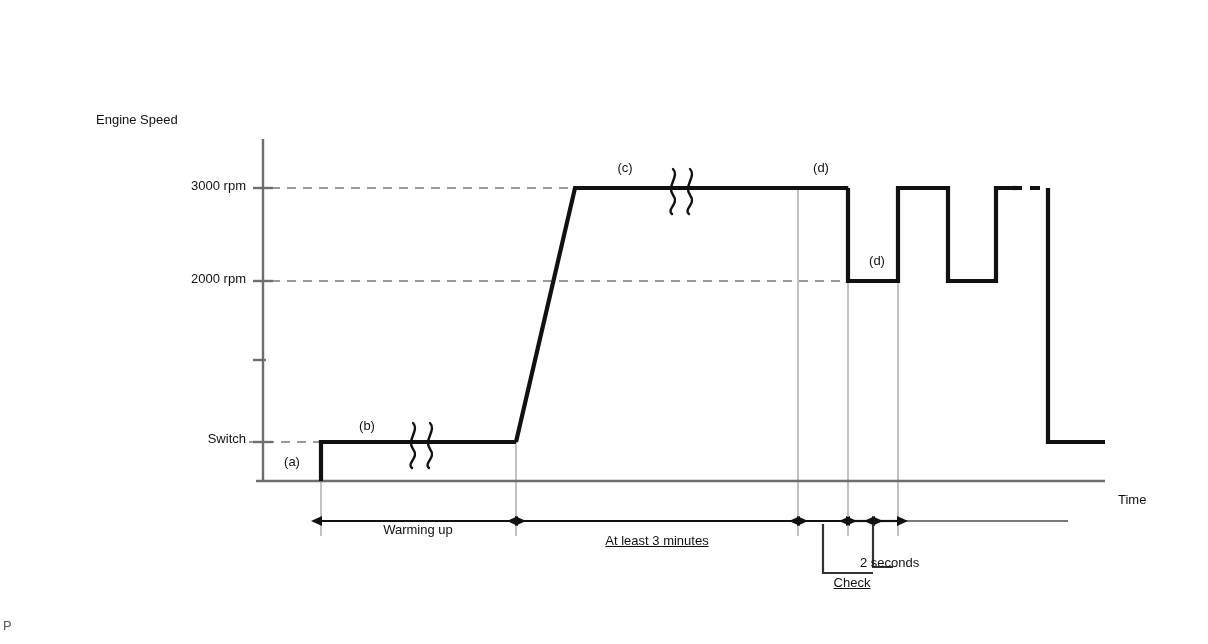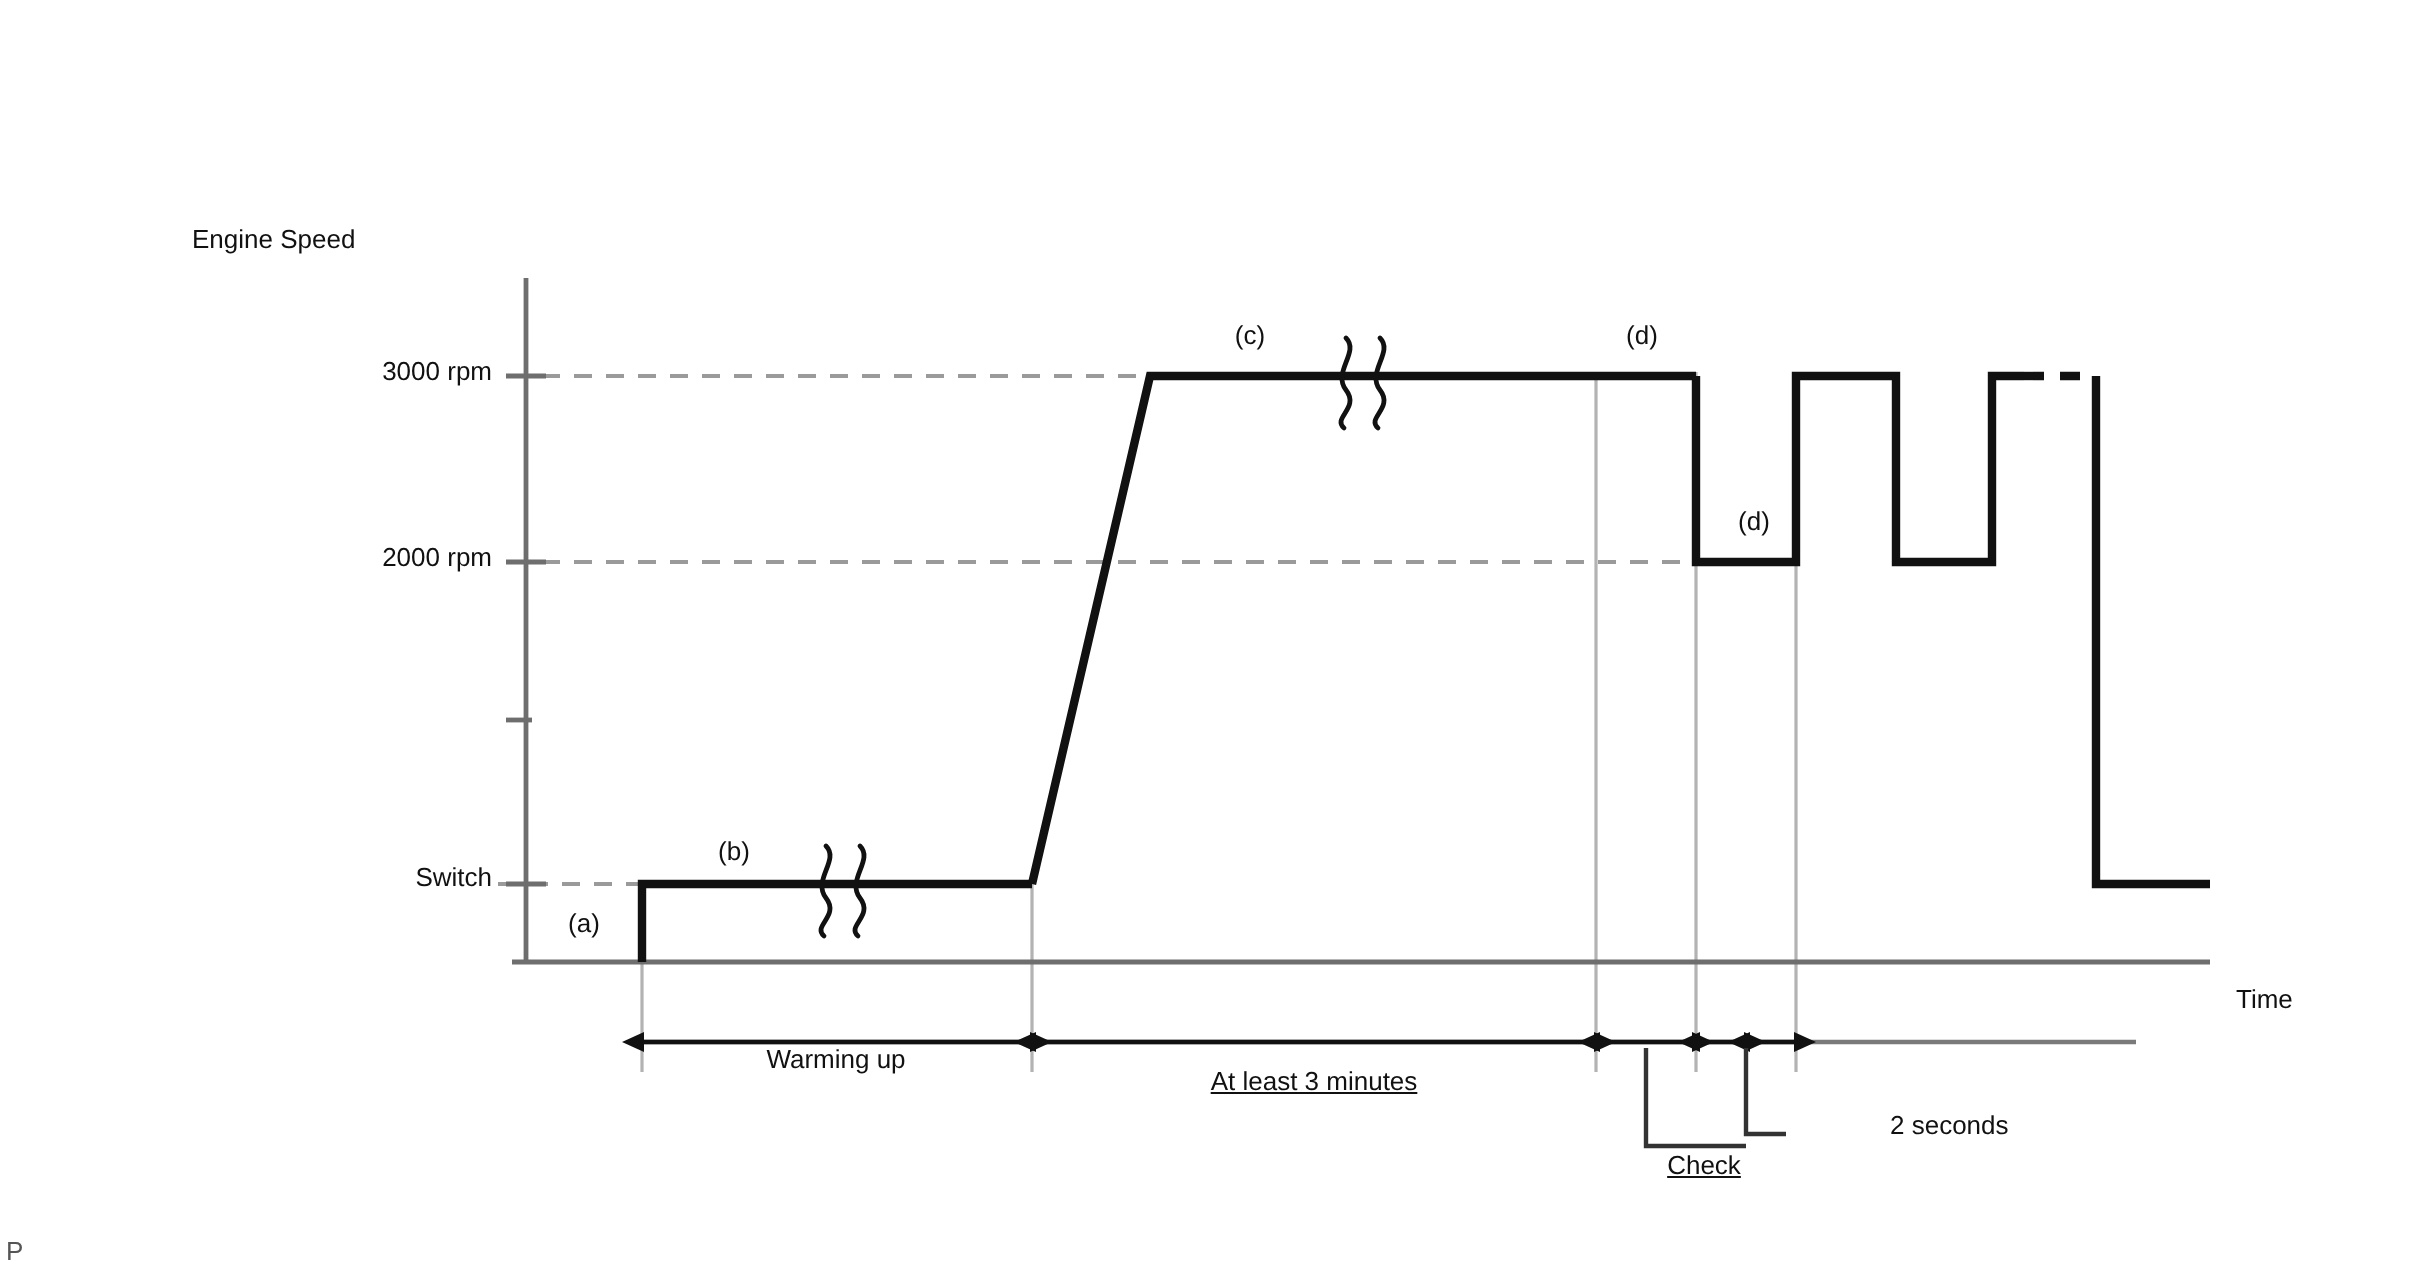--- a/index.html
+++ b/index.html
@@ -145,17 +145,17 @@
   <div class="lbl ta-center" style="left:821px; top:161px;">(d)</div>
 
   <div class="lbl ta-center" style="left:877px; top:254px;">(d)</div>
 
   <div class="lbl ta-center" style="left:418px; top:523px;">Warming up</div>
 
   <div class="lbl ta-center" style="left:657px; top:534px;text-decoration:underline;">At least 3 minutes</div>
 
   <div class="lbl ta-center" style="left:852px; top:576px;text-decoration:underline;">Check</div>
 
-  <div class="lbl" style="left:945px; top:556px;">2 seconds</div>
+  <div class="lbl" style="left:860px; top:556px;">2 seconds</div>
 
   <div class="lbl lbl-corner" style="left:3px; top:619px;">P</div>
 
 </div>
 
 </body></html>

